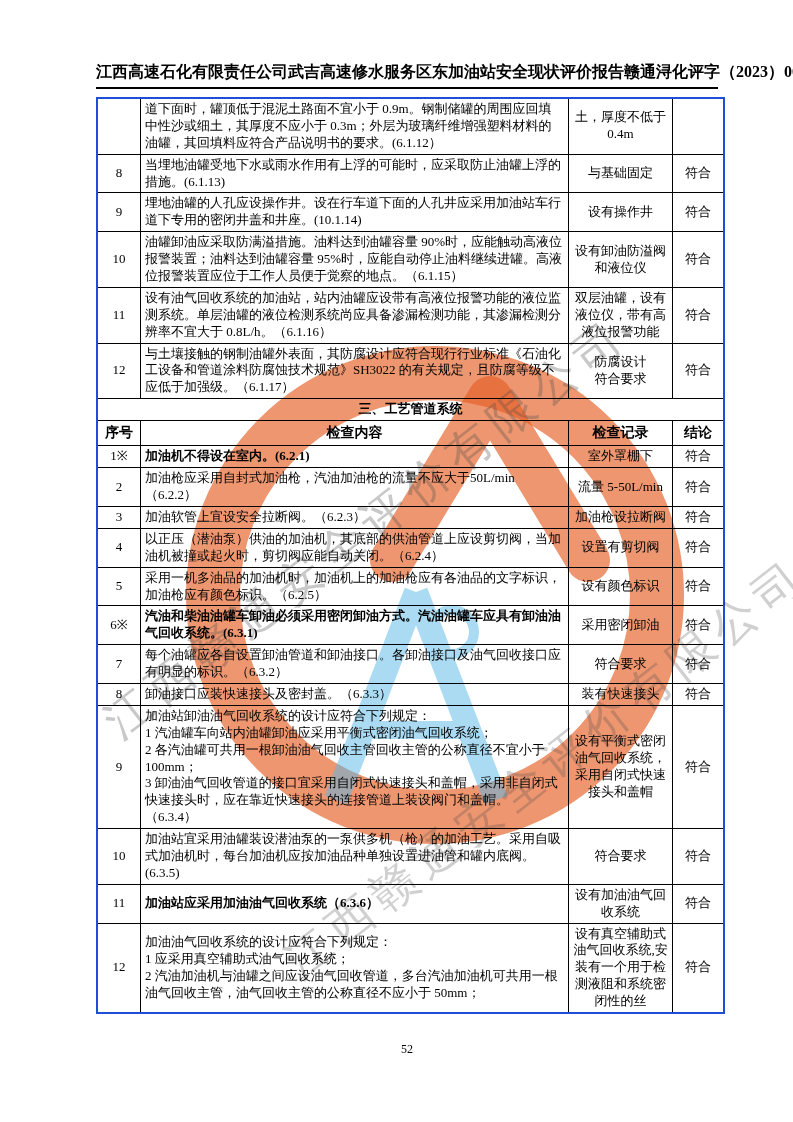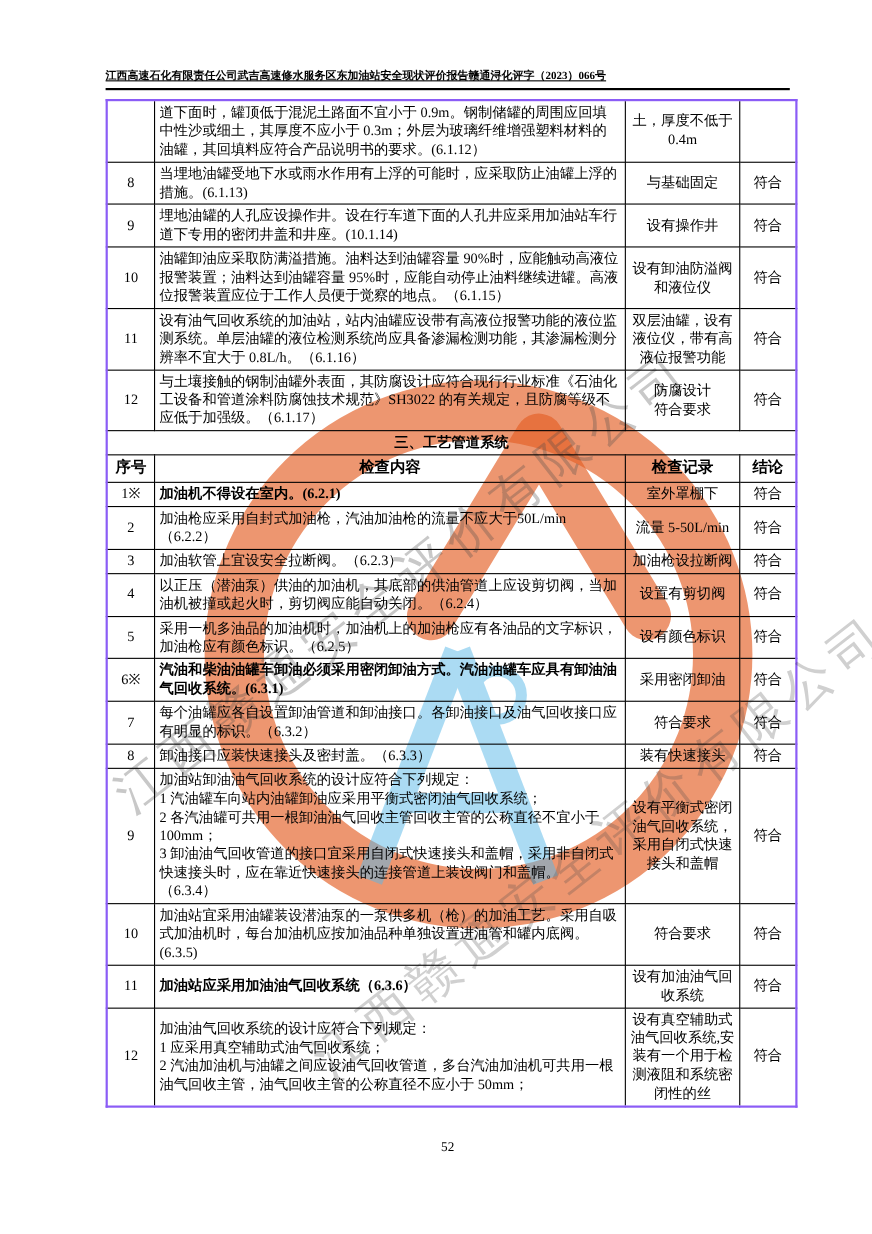--- a/index.html
+++ b/index.html
@@ -9,34 +9,34 @@
     background:#ffffff;
     padding:62px 75px 0 96px;
     font-family:"Liberation Serif","DejaVu Serif",serif;
     color:#000;
     position:relative;
     overflow:hidden;
   }
   .page-header{
     width:622px;
     display:flex;
+    justify-content:space-between;
     align-items:flex-end;
     font-weight:bold;
-    font-size:10px;
+    font-size:16px;
     border-bottom:2px solid #000;
     padding-bottom:4px;
     white-space:nowrap;
-    text-decoration:underline;
   }
   .doc-table{
     margin-top:8px;
     width:622px;
     border-collapse:collapse;
     table-layout:fixed;
-    border:2px solid #8b5cf6;
+    border:2px solid #1d4ed8;
   }
   .doc-table td{
     border:1px solid #000;
     font-size:13px;
     line-height:1.3;
     padding:2px 4px;
     vertical-align:middle;
     overflow:hidden;
   }
   .c-seq{width:34px;text-align:center;}

